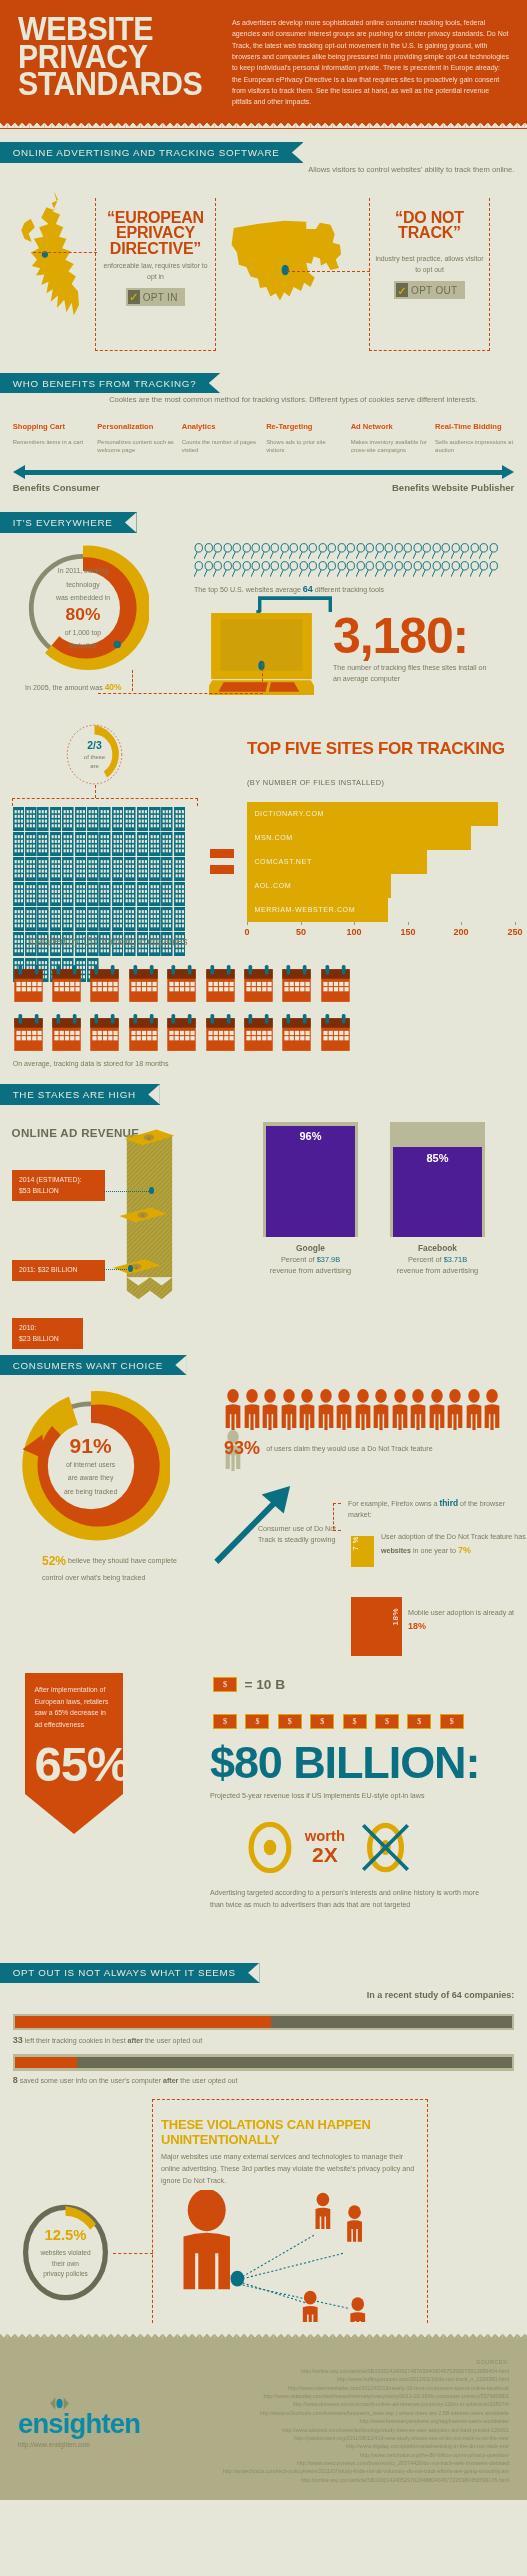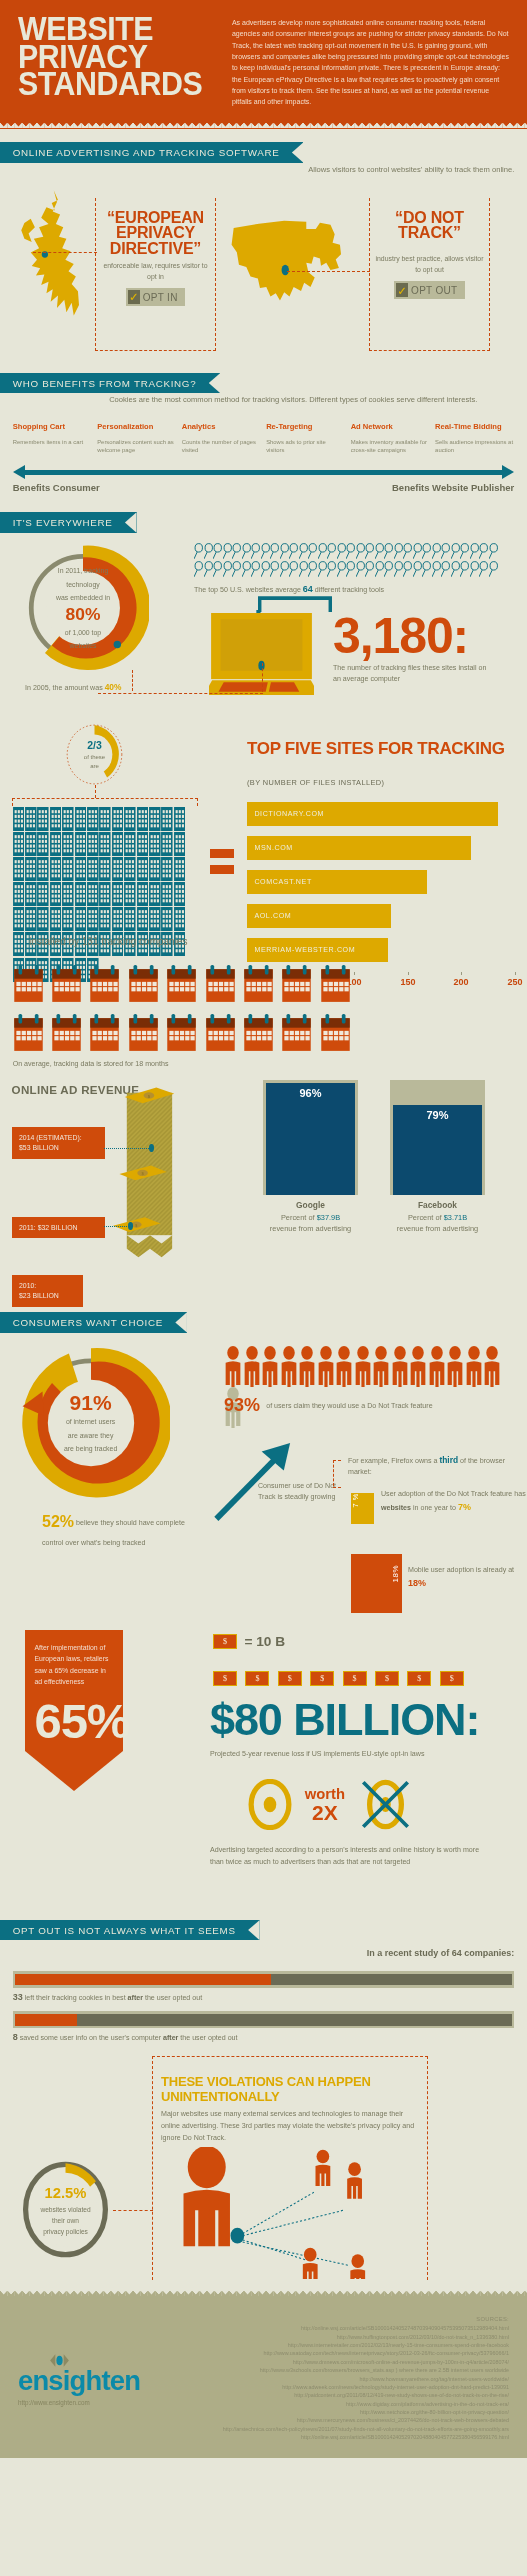--- a/index.html
+++ b/index.html
@@ -85,31 +85,31 @@
   .donut { position:relative; }
   .donut-ctr { position:absolute; inset:0; display:flex; flex-direction:column;
       align-items:center; justify-content:center; text-align:center; }
   .big-pct { font-family:"Liberation Sans Narrow","Liberation Sans",sans-serif; font-weight:bold; }
 
   .ppl-row { line-height:0; letter-spacing:-0.5px; }
   .src-note { font-size:7.1px; color:#7a7a60; }
 
   
   .hbar { background:#dda900; height:24px; display:flex; align-items:center;
-     padding-left:7.4px; color:#eeeee0; font-size:7.1px; letter-spacing:0.6px; margin-bottom:10px; }
+     padding-left:7.4px; color:#eeeee0; font-size:7.1px; letter-spacing:0.6px; margin-bottom:0; }
   .axis { position:relative; height:18px; margin-left:0; }
   .axis .tk { position:absolute; top:0; }
   .axis .tkline { width:0.5px; height:3.2px; background:#9a9a80; }
   .axis .tklbl { font-family:"Liberation Sans Narrow","Liberation Sans",sans-serif; font-weight:bold;
      font-size:9px; color:#c8470b; transform:translateX(-50%); margin-top:1.6px; }
 
   
   .callout { background:#cf4b0b; color:#f1e7dd; font-size:6.9px; padding:5.3px 7.4px; line-height:1.5; display:inline-block; }
   .vbar-frame { background:#b9b99a; position:relative; }
-  .vbar-fill { position:absolute; left:3.2px; right:3.2px; bottom:0; background:#0c4a6e; color:#fff;
+  .vbar-fill { position:absolute; left:3.2px; right:3.2px; bottom:0; background:#4c1d95; color:#fff;
      font-family:"Liberation Sans Narrow","Liberation Sans",sans-serif; font-weight:bold; font-size:11px;
      display:flex; justify-content:center; padding-top:4.2px; }
   .vbar-cap { text-align:center; margin-top:4.2px; font-size:7.4px; color:#7a7a60; line-height:1.5; }
   .vbar-cap b { font-family:"Liberation Sans Narrow","Liberation Sans",sans-serif; font-weight:bold; color:#6b6b55; font-size:8.4px; }
   .tealnum { color:#0b6f82; }
 
   
   .dollar-box { width:24px; height:14.8px; background:#cf4b0b; border:1.6px solid #dda900;
      color:#f6ecd9; font-size:8px; display:flex; align-items:center; justify-content:center;
      font-family:"Liberation Serif", serif; }
@@ -2148,20 +2148,23 @@
           <rect x="6" y="42" width="8" height="8" fill="#f0e8da"></rect>
           <rect x="16" y="42" width="8" height="8" fill="#f0e8da"></rect>
           <rect x="26" y="42" width="8" height="8" fill="#f0e8da"></rect>
           <rect x="36" y="42" width="8" height="8" fill="#f0e8da"></rect>
           <rect x="46" y="42" width="8" height="8" fill="#f0e8da"></rect>
         </svg>
       </div>
     <div style="font-size:7.1px;color:#7a7a60;margin-top:7.4px;">On average, tracking data is stored for 18 months</div>
   </div>
 
+  <div class="banner-wrap" style="margin-top:16px;">
+    <div class="banner">THE STAKES ARE HIGH</div>
+  </div>
 
   <div style="position:relative;height:221px;">
     <div style="position:absolute;left:11.6px;top:14.8px;font-family:'Liberation Sans Narrow','Liberation Sans',sans-serif;
                 font-weight:bold;font-size:11.6px;color:#6b6b55;letter-spacing:0.3px;">ONLINE AD REVENUE</div>
 
     <svg width="116" height="190" viewBox="0 0 220 360" style="position:absolute;left:92px;top:10.5px;">
       <defs>
         <pattern id="hatch" width="6" height="6" patternUnits="userSpaceOnUse" patternTransform="rotate(45)">
           <rect width="6" height="6" fill="#b5a33e"></rect>
           <rect width="3" height="6" fill="#a89736"></rect>
@@ -2206,21 +2209,21 @@
       </div>
       <div class="vbar-cap">
         <b>Google</b><br>
         <span>Percent of </span><span class="tealnum">$37.9B</span><br>
         <span>revenue from advertising</span>
       </div>
     </div>
 
     <div style="position:absolute;left:390px;top:11.6px;width:95px;">
       <div class="vbar-frame" style="height:115px;">
-        <div class="vbar-fill" style="top:25px;">79%</div>
+        <div class="vbar-fill" style="top:25px;">85%</div>
       </div>
       <div class="vbar-cap">
         <b>Facebook</b><br>
         <span>Percent of </span><span class="tealnum">$3.71B</span><br>
         <span>revenue from advertising</span>
       </div>
     </div>
   </div>
 
   <div class="banner-wrap" style="margin-top:23px;">
@@ -2239,21 +2242,21 @@
       </svg>
       <div class="donut-ctr" style="font-size:6.9px;color:#7a7a60;line-height:1.95;">
         <span class="big-pct" style="font-size:21px;color:#cf4b0b;line-height:1.15;">91%</span>
         <span>of internet users</span>
         <span>are aware they</span>
         <span>are being tracked</span>
       </div>
     </div>
 
     <div style="position:absolute;left:42px;top:169px;width:158px;font-size:7.1px;color:#7a7a60;line-height:1.8;">
-      <span class="big-pct" style="font-size:16px;color:#dda900;vertical-align:-2.1px;">52%</span><span> believe they should have complete control over what's being tracked</span>
+      <span class="big-pct" style="font-size:12px;color:#dda900;vertical-align:-2.1px;">52%</span><span> believe they should have complete control over what's being tracked</span>
     </div>
 
     <div id="people-row" style="position:absolute;left:224px;top:7.4px;width:295px;line-height:0;"><svg width="18" height="41" viewBox="0 0 34 78" style="display:inline-block;margin-right:0.5px">
           <ellipse cx="17" cy="13" rx="11" ry="13" fill="#cf4b0b"></ellipse>
           <path d="M3 32 q14 -6 28 0 l0 42 -8 0 0 -26 -3 0 0 30 -6 0 0 -30 -3 0 0 26 -8 0 Z" fill="#cf4b0b"></path>
         </svg><svg width="18" height="41" viewBox="0 0 34 78" style="display:inline-block;margin-right:0.5px">
           <ellipse cx="17" cy="13" rx="11" ry="13" fill="#cf4b0b"></ellipse>
           <path d="M3 32 q14 -6 28 0 l0 42 -8 0 0 -26 -3 0 0 30 -6 0 0 -30 -3 0 0 26 -8 0 Z" fill="#cf4b0b"></path>
         </svg><svg width="18" height="41" viewBox="0 0 34 78" style="display:inline-block;margin-right:0.5px">
           <ellipse cx="17" cy="13" rx="11" ry="13" fill="#cf4b0b"></ellipse>

